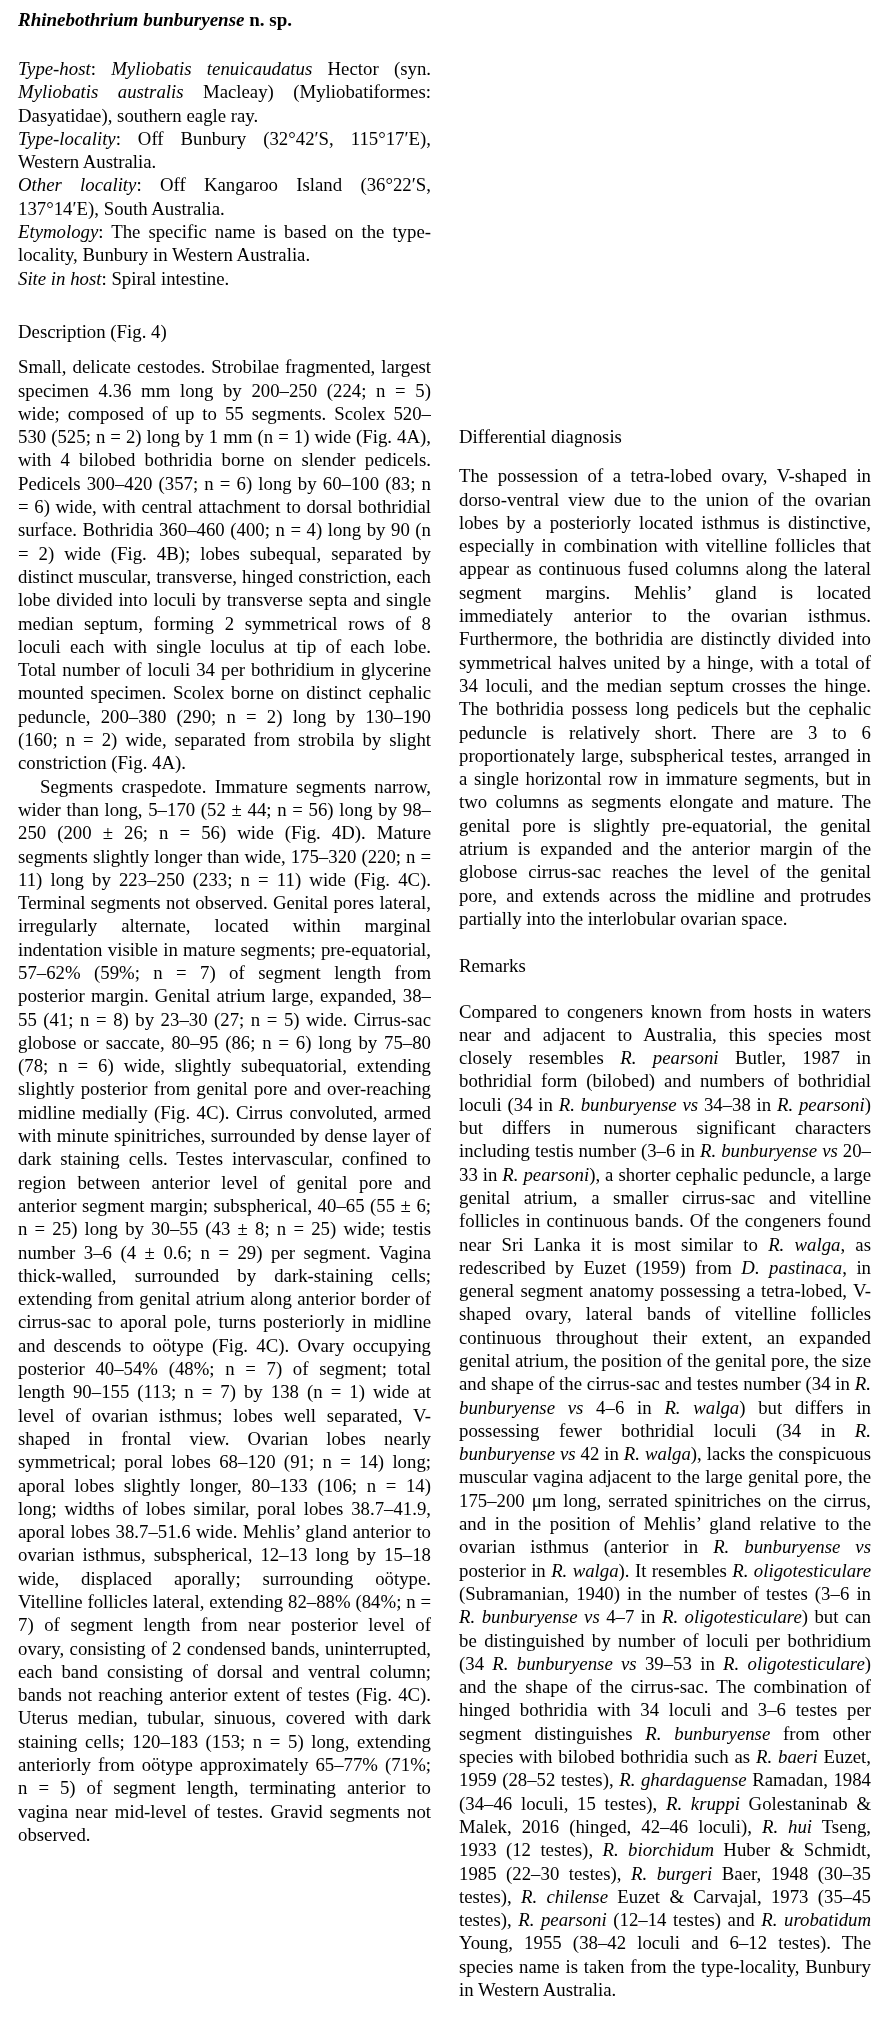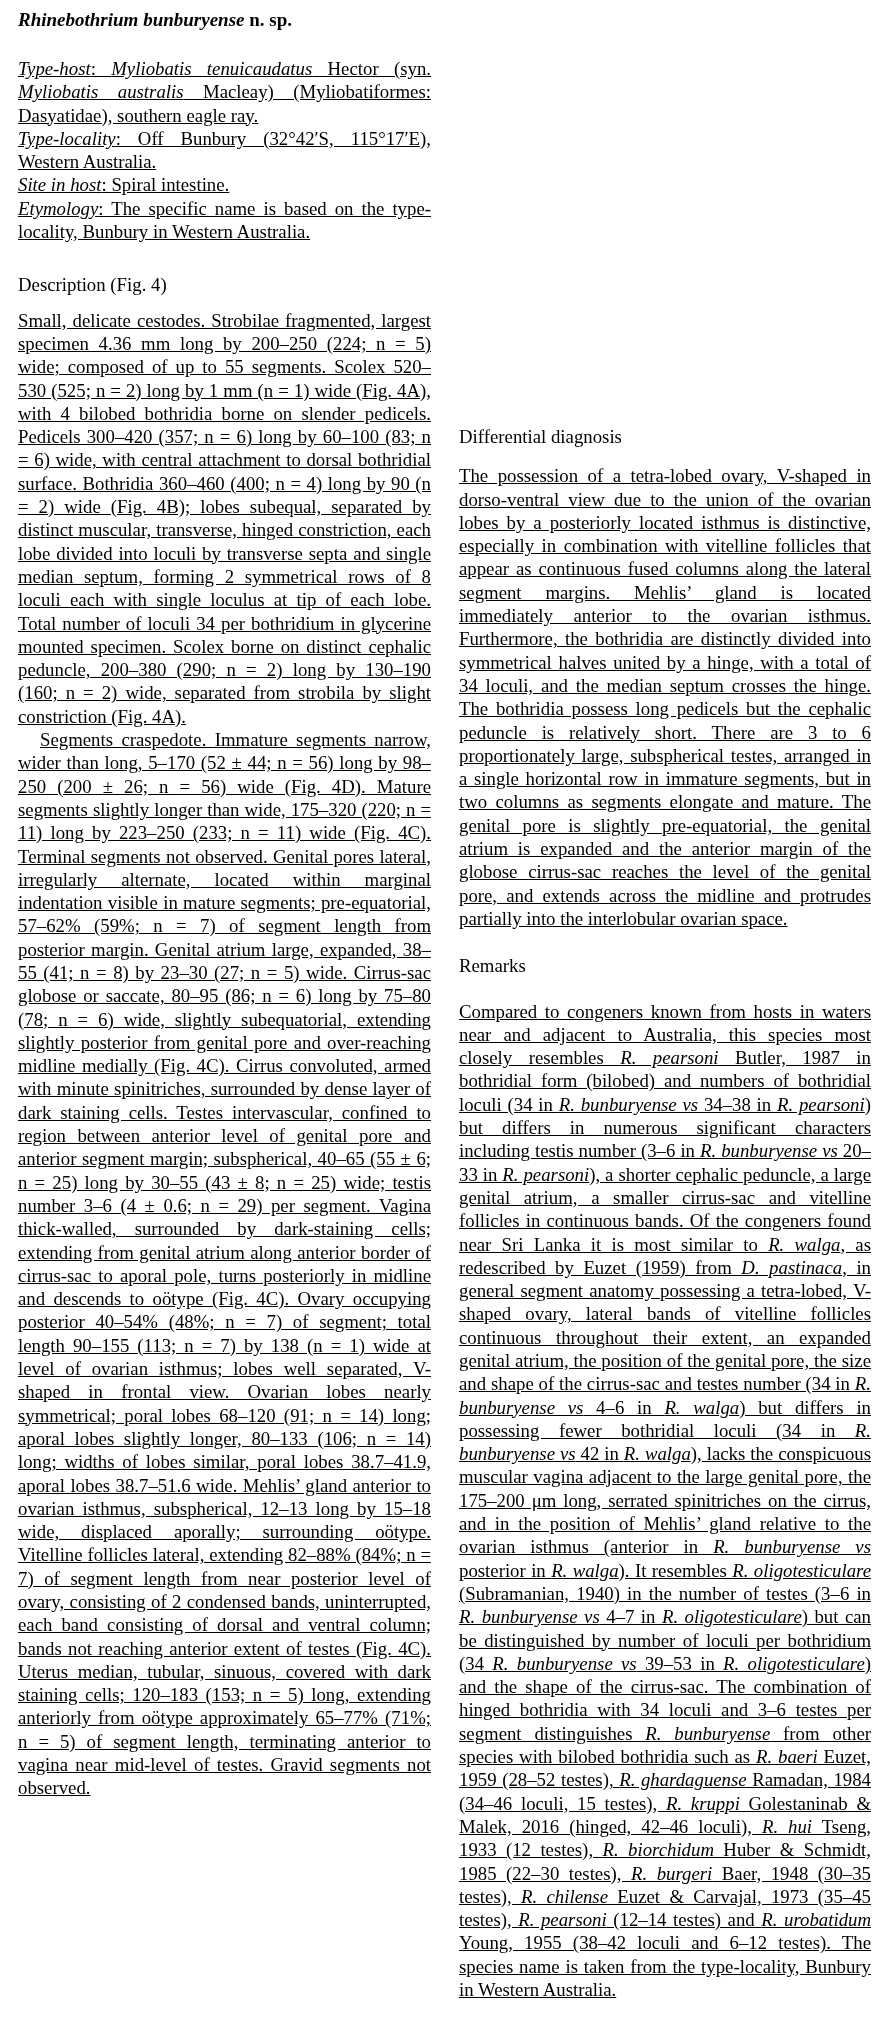--- a/index.html
+++ b/index.html
@@ -17,21 +17,21 @@
   .title {
     position: absolute; left: 18px; top: 8px;
     font-size: 19px; font-weight: bold; line-height: 23.3px;
     white-space: nowrap;
   }
   .col { position: absolute; top: 57px; text-align: justify; }
   .col-left  { left: 18px;  width: 413px; }
   .col-right { left: 459px; width: 412px; }
   p.entry, p.body-para {
     text-align: justify;
-    hyphens: auto; text-decoration: underline; -webkit-hyphens: auto;
+    hyphens: auto; -webkit-hyphens: auto;
   }
   .heading {
     font-size: 18.8px; font-weight: normal; line-height: 23.3px;
     text-align: left;
   }
   .heading-desc    { margin-top: 30px; margin-bottom: 12px; }
   .heading-diff    { margin-top: 368px; margin-bottom: 16px; }
   .heading-remarks { margin-top: 24px; margin-bottom: 22px; }
   .indented { text-indent: 22px; }
   .i { font-style: italic; }
@@ -40,22 +40,23 @@
 </head>
 <body>
 
 <div class="page">
 
   <h1 class="title"><span class="i b">Rhinebothrium bunburyense</span><span class="b"> n. sp.</span></h1>
 
   <div class="col col-left">
     <p class="entry"><span class="i">Type-host</span><span>: </span><span class="i">Myliobatis tenuicaudatus</span><span> Hector (syn. </span><span class="i">Myliobatis australis</span><span> Macleay) (Myliobatiformes: Dasyatidae), southern eagle ray.</span></p>
     <p class="entry"><span class="i">Type-locality</span><span>: Off Bunbury (32°42′S, 115°17′E), Western Australia.</span></p>
+    <p class="entry"><span class="i">Other locality</span><span>: Off Kangaroo Island (36°22′S, 137°14′E), South Australia.</span></p>
+    <p class="entry"><span class="i">Etymology</span><span>: The specific name is based on the type-locality, Bunbury in Western Australia.</span></p>
     <p class="entry"><span class="i">Site in host</span><span>: Spiral intestine.</span></p>
-    <p class="entry"><span class="i">Etymology</span><span>: The specific name is based on the type-locality, Bunbury in Western Australia.</span></p>
 
     <h2 class="heading heading-desc">Description (Fig. 4)</h2>
 
     <p class="body-para"><span>Small, delicate cestodes. Strobilae fragmented, largest specimen 4.36 mm long by 200–250 (224; n = 5) wide; composed of up to 55 segments. Scolex 520–530 (525; n = 2) long by 1 mm (n = 1) wide (Fig. 4A), with 4 bilobed bothridia borne on slender pedicels. Pedicels 300–420 (357; n = 6) long by 60–100 (83; n = 6) wide, with central attachment to dorsal bothridial surface. Bothridia 360–460 (400; n = 4) long by 90 (n = 2) wide (Fig. 4B); lobes subequal, separated by distinct muscular, transverse, hinged constriction, each lobe divided into loculi by transverse septa and single median septum, forming 2 symmetrical rows of 8 loculi each with single loculus at tip of each lobe. Total number of loculi 34 per bothridium in glycerine mounted specimen. Scolex borne on distinct cephalic peduncle, 200–380 (290; n = 2) long by 130–190 (160; n = 2) wide, separated from strobila by slight constriction (Fig. 4A).</span></p>
     <p class="body-para indented"><span>Segments craspedote. Immature segments narrow, wider than long, 5–170 (52 ± 44; n = 56) long by 98–250 (200 ± 26; n = 56) wide (Fig. 4D). Mature segments slightly longer than wide, 175–320 (220; n = 11) long by 223–250 (233; n = 11) wide (Fig. 4C). Terminal segments not observed. Genital pores lateral, irregularly alternate, located within marginal indentation visible in mature segments; pre-equatorial, 57–62% (59%; n = 7) of segment length from posterior margin. Genital atrium large, expanded, 38–55 (41; n = 8) by 23–30 (27; n = 5) wide. Cirrus-sac globose or saccate, 80–95 (86; n = 6) long by 75–80 (78; n = 6) wide, slightly subequatorial, extending slightly posterior from genital pore and over-reaching midline medially (Fig. 4C). Cirrus convoluted, armed with minute spinitriches, surrounded by dense layer of dark staining cells. Testes intervascular, confined to region between anterior level of genital pore and anterior segment margin; subspherical, 40–65 (55 ± 6; n = 25) long by 30–55 (43 ± 8; n = 25) wide; testis number 3–6 (4 ± 0.6; n = 29) per segment. Vagina thick-walled, surrounded by dark-staining cells; extending from genital atrium along anterior border of cirrus-sac to aporal pole, turns posteriorly in midline and descends to oötype (Fig. 4C). Ovary occupying posterior 40–54% (48%; n = 7) of segment; total length 90–155 (113; n = 7) by 138 (n = 1) wide at level of ovarian isthmus; lobes well separated, V-shaped in frontal view. Ovarian lobes nearly symmetrical; poral lobes 68–120 (91; n = 14) long; aporal lobes slightly longer, 80–133 (106; n = 14) long; widths of lobes similar, poral lobes 38.7–41.9, aporal lobes 38.7–51.6 wide. Mehlis’ gland anterior to ovarian isthmus, subspherical, 12–13 long by 15–18 wide, displaced aporally; surrounding oötype. Vitelline follicles lateral, extending 82–88% (84%; n = 7) of segment length from near posterior level of ovary, consisting of 2 condensed bands, uninterrupted, each band consisting of dorsal and ventral column; bands not reaching anterior extent of testes (Fig. 4C). Uterus median, tubular, sinuous, covered with dark staining cells; 120–183 (153; n = 5) long, extending anteriorly from oötype approximately 65–77% (71%; n = 5) of segment length, terminating anterior to vagina near mid-level of testes. Gravid segments not observed.</span></p>
   </div>
 
   <div class="col col-right">
     <h2 class="heading heading-diff">Differential diagnosis</h2>
     <p class="body-para"><span>The possession of a tetra-lobed ovary, V-shaped in dorso-ventral view due to the union of the ovarian lobes by a posteriorly located isthmus is distinctive, especially in combination with vitelline follicles that appear as continuous fused columns along the lateral segment margins. Mehlis’ gland is located immediately anterior to the ovarian isthmus. Furthermore, the bothridia are distinctly divided into symmetrical halves united by a hinge, with a total of 34 loculi, and the median septum crosses the hinge. The bothridia possess long pedicels but the cephalic peduncle is relatively short. There are 3 to 6 proportionately large, subspherical testes, arranged in a single horizontal row in immature segments, but in two columns as segments elongate and mature. The genital pore is slightly pre-equatorial, the genital atrium is expanded and the anterior margin of the globose cirrus-sac reaches the level of the genital pore, and extends across the midline and protrudes partially into the interlobular ovarian space.</span></p>

